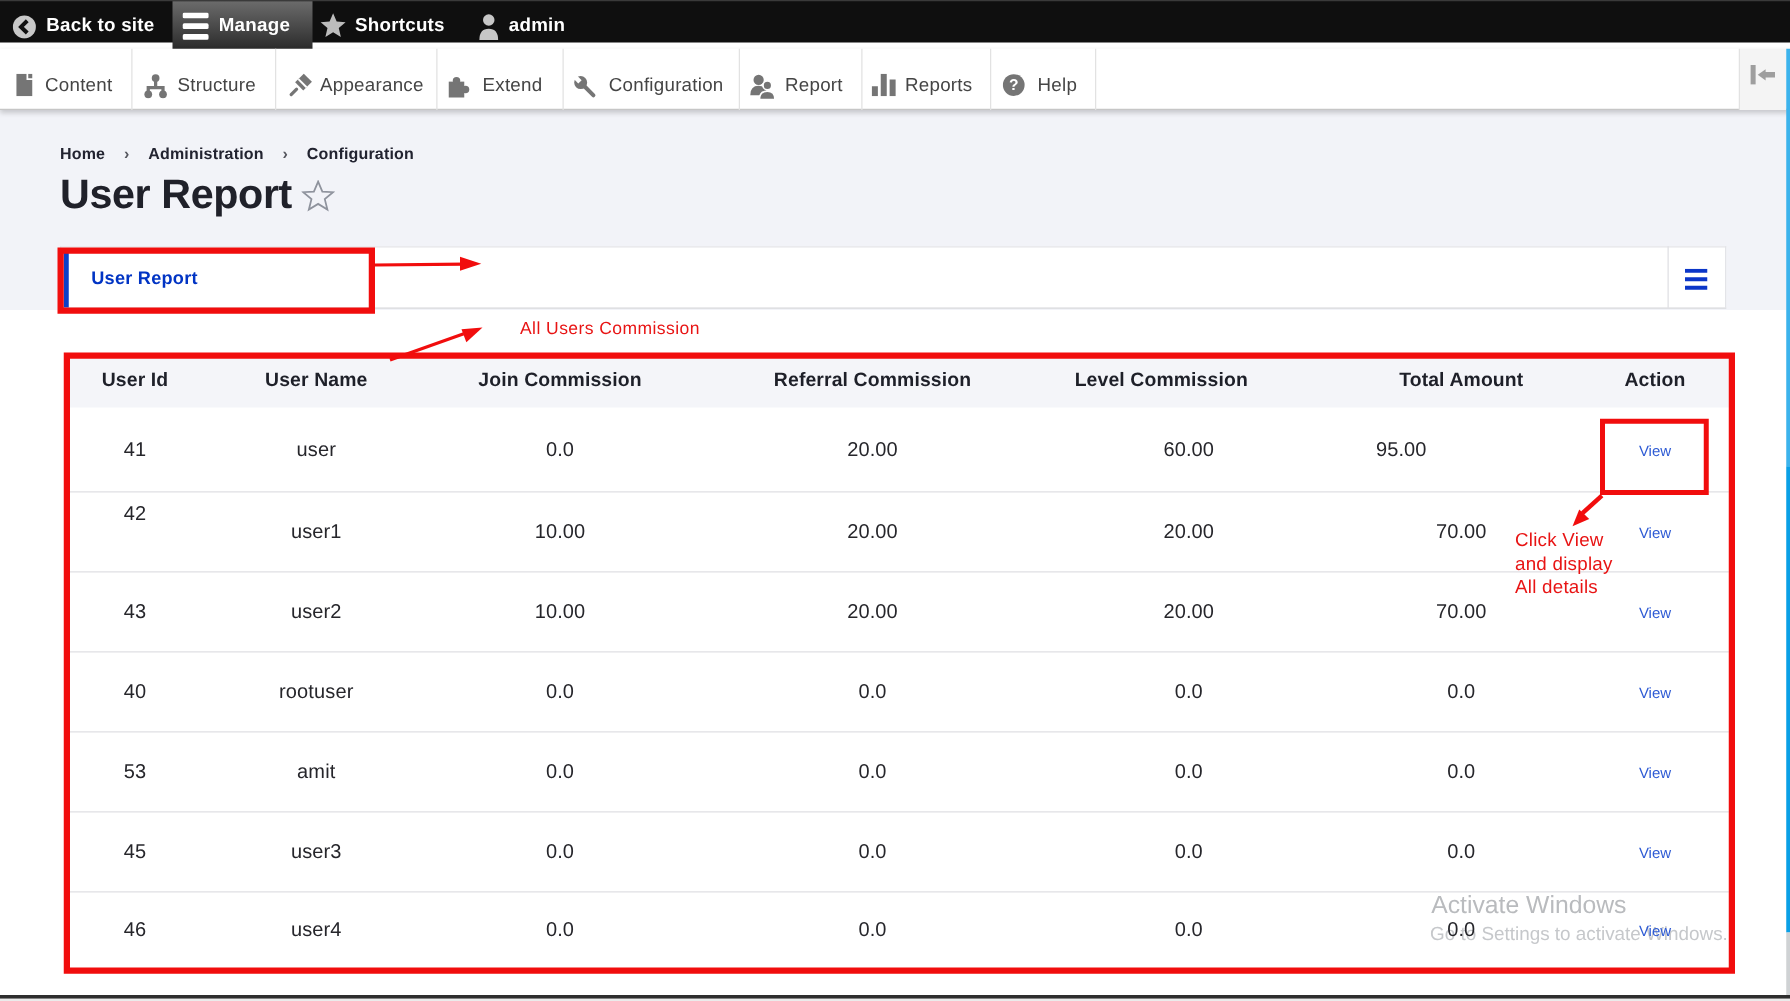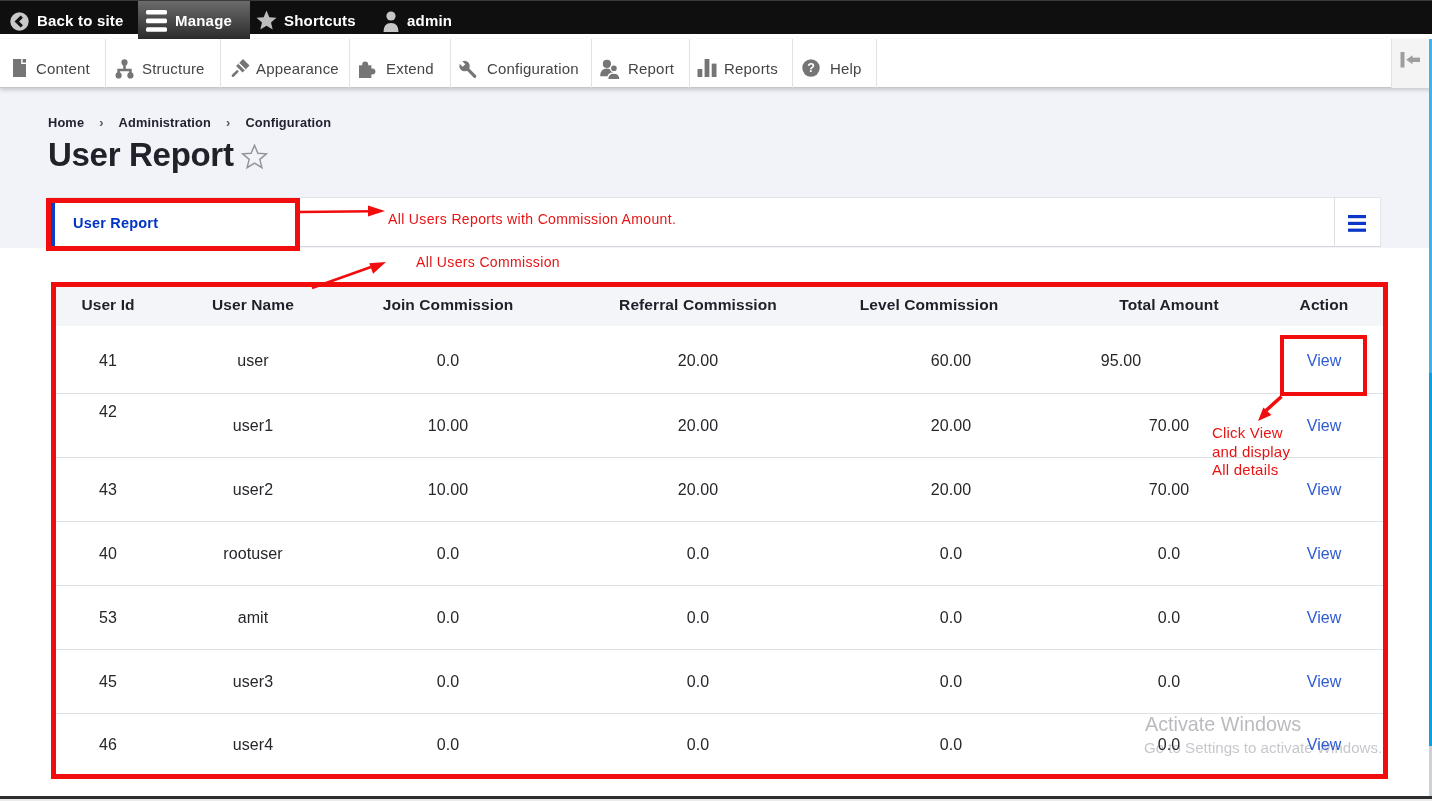--- a/index.html
+++ b/index.html
@@ -31,21 +31,21 @@
   #tabbar { position:absolute; left:48px; top:197px; width:1333px; height:50px; background:#fff; border:1px solid #e3e4e8; border-bottom:1px solid #d5d6da; }
   #tabind { position:absolute; left:51px; top:199px; width:4px; height:47px; background:#0d3fc6; }
   #tablbl { position:absolute; left:73px; top:197px; height:50px; line-height:52px; font-size:14.5px; font-weight:bold; color:#0134c4; letter-spacing:0.2px; }
   #hambox { position:absolute; left:1334px; top:197px; width:47px; height:50px; border-left:1px solid #dfe0e4; }
 
   
   .thead { position:absolute; left:53px; top:287px; width:1330px; height:39px; background:#f4f5f9; }
   .hcell { position:absolute; top:296px; font-size:15.5px; font-weight:bold; color:#1e2029; transform:translateX(-50%); white-space:nowrap; letter-spacing:0.1px; }
   .rsep { position:absolute; left:53px; width:1330px; height:1px; background:#dfe0e3; }
   .cell { position:absolute; font-size:16px; letter-spacing:0.1px; color:#26262b; transform:translate(-50%,-50%); white-space:nowrap; }
-  .view { position:absolute; font-size:16px; color:#2e5bd4; transform:translate(-50%,-50%); }
+  .view { position:absolute; font-size:12px; color:#2e5bd4; transform:translate(-50%,-50%); }
 
   
   #wm1 { position:absolute; left:1145px; top:713px; font-size:19.8px; color:#b9bbbe; }
   #wm2 { position:absolute; left:1144px; top:739px; font-size:15.1px; color:#c6c8cb; }
 
   
   .redrect { position:absolute; border:5px solid #f10d0d; }
   .redtext { position:absolute; color:#e81414; font-size:14px; letter-spacing:0.35px; white-space:nowrap; }
 
   
@@ -253,21 +253,20 @@
   <div class="cell" style="left:448px;top:745px">0.0</div>
   <div class="cell" style="left:698px;top:745px">0.0</div>
   <div class="cell" style="left:951px;top:745px">0.0</div>
   <div class="cell" style="left:1169px;top:745px">0.0</div>
   <div class="view" style="left:1324px;top:745px">View</div>
 
   <div class="redrect" style="left:46px;top:198px;width:254px;height:53px"></div>
   <div class="redrect" style="left:51px;top:282px;width:1337px;height:497px"></div>
   <div class="redrect" style="left:1280px;top:335px;width:87px;height:61px;border-width:4px"></div>
 
-  <div class="redtext" style="left:388px;top:211px">All Users Reports with Commission Amount.</div>
   <div class="redtext" style="left:416px;top:254px">All Users Commission</div>
   <div class="redtext" style="left:1212px;top:424px;font-size:15px;line-height:18.5px;letter-spacing:0.2px">Click View<br>and display<br>All details</div>
 
   <svg class="abs" style="left:0;top:0;pointer-events:none" width="1432" height="801" viewBox="0 0 1432 801">
     <line x1="300" y1="212" x2="372" y2="211.3" stroke="#f10d0d" stroke-width="2.6"></line>
     <polygon points="385,211 368,205.4 368,216.6" fill="#f10d0d"></polygon>
     <line x1="312" y1="288" x2="371" y2="267" stroke="#f10d0d" stroke-width="2.6"></line>
     <polygon points="386,262 369.2,263.3 373.1,273.8" fill="#f10d0d"></polygon>
     <line x1="1281.5" y1="396.5" x2="1266" y2="410.5" stroke="#f10d0d" stroke-width="3.6"></line>
     <polygon points="1258,421 1263.4,407.5 1271.4,415.1" fill="#f10d0d"></polygon>

